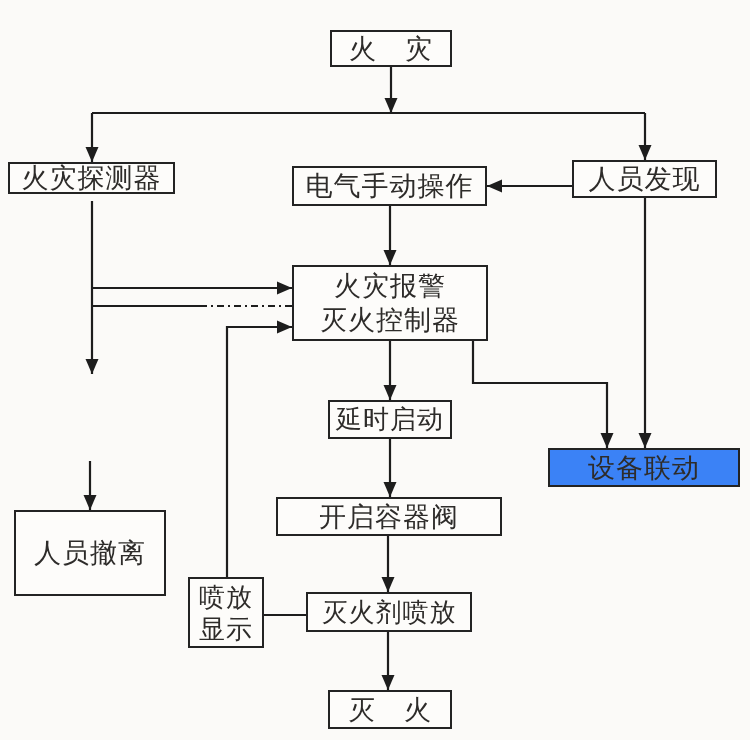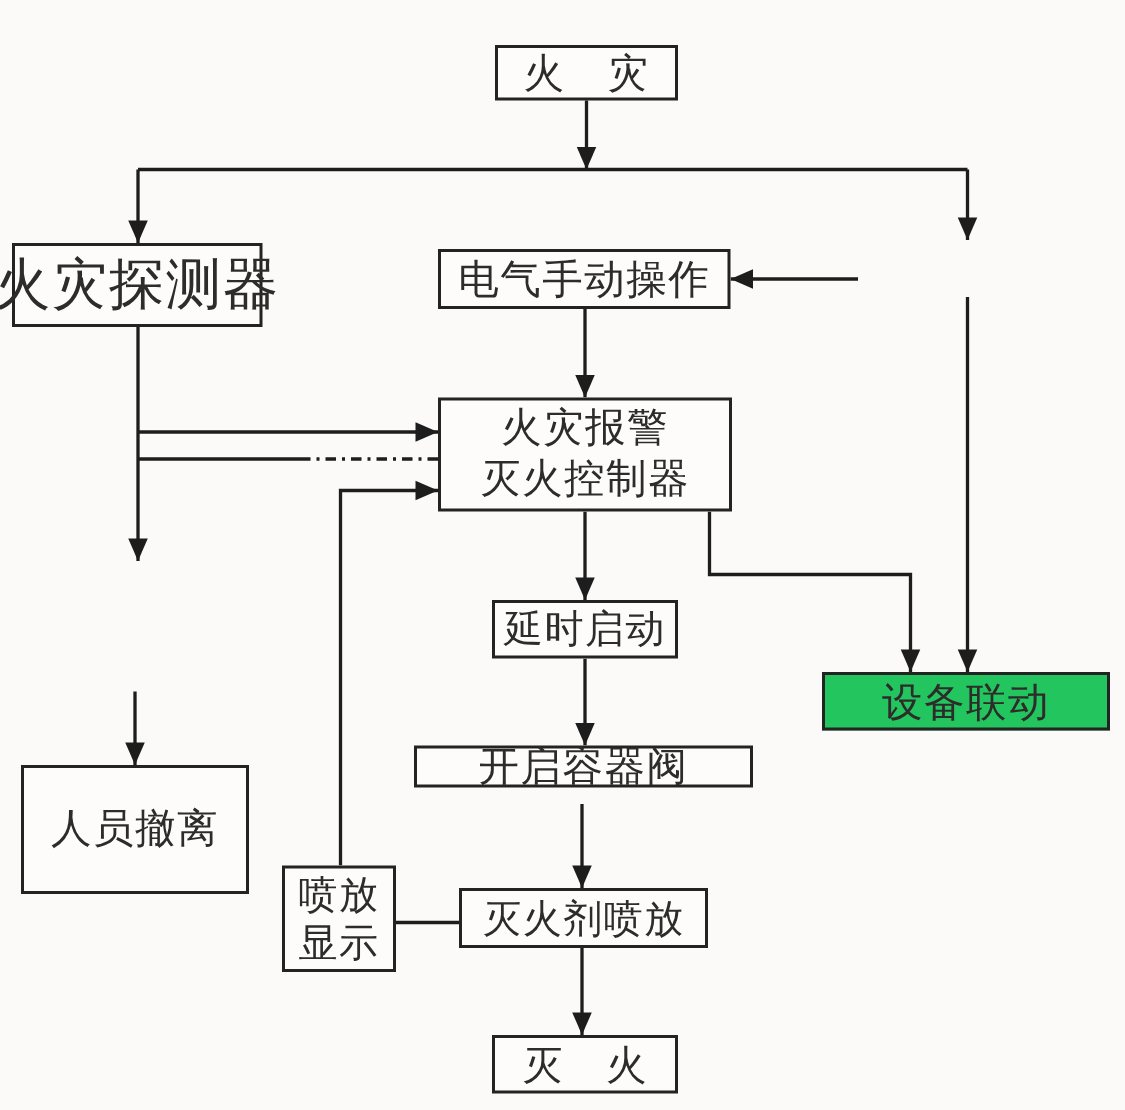--- a/index.html
+++ b/index.html
@@ -22,29 +22,29 @@
     align-items:center;
     justify-content:center;
     color:#2e2c2a;
     text-align:center;
     box-sizing:border-box;
     letter-spacing:1px;
   }
   .node span{display:block;white-space:nowrap;}
   
   .n-fire       {left:330px;top:30px; width:122px;height:37px;font-size:27px;}
-  .n-detector   {left:8px;  top:162px;width:167px;height:56px;font-size:37px;}
+  .n-detector   {left:8px;  top:162px;width:167px;height:32px;font-size:27px;}
   .n-manual     {left:292px;top:166px;width:195px;height:40px;font-size:27px;}
   .n-person     {left:572px;top:160px;width:145px;height:38px;font-size:27px;}
   .n-controller {left:292px;top:265px;width:196px;height:76px;font-size:27px;line-height:34px;}
   .n-delay      {left:328px;top:400px;width:124px;height:39px;font-size:26px;}
   .n-linkage    {left:548px;top:448px;width:192px;height:39px;font-size:27px;}
   .n-alarm      {left:14px; top:374px;width:152px;height:87px;font-size:27px;line-height:38px;}
   .n-evacuate   {left:14px; top:510px;width:152px;height:86px;font-size:27px;line-height:38px;}
-  .n-valve      {left:276px;top:497px;width:226px;height:28px;font-size:27px;}
+  .n-valve      {left:276px;top:497px;width:226px;height:39px;font-size:27px;}
   .n-spraydisp  {left:188px;top:577px;width:76px; height:71px;font-size:26px;line-height:32px;}
   .n-agent      {left:306px;top:592px;width:166px;height:40px;font-size:26px;}
   .n-extinguish {left:328px;top:690px;width:124px;height:39px;font-size:27px;}
 </style>
 </head>
 <body>
 
 <div class="canvas" style="background: rgb(251, 250, 248);">
   <svg id="edge-svg">
       <polyline points="391,66 391,113" fill="none" stroke="#1d1d1d" stroke-width="2.2"></polyline>
@@ -88,31 +88,34 @@
   </div>
 
   <div class="node n-detector" style="background: rgb(253, 252, 250); border-color: rgb(35, 35, 35); color: rgb(46, 44, 42);">
     <span>火灾探测器</span>
   </div>
 
   <div class="node n-manual" style="background: rgb(253, 252, 250); border-color: rgb(35, 35, 35); color: rgb(46, 44, 42);">
     <span>电气手动操作</span>
   </div>
 
+  <div class="node n-person" style="background: rgb(253, 252, 250); border-color: rgb(35, 35, 35); color: rgb(46, 44, 42);">
+    <span>人员发现</span>
+  </div>
 
   <div class="node n-controller" style="background: rgb(253, 252, 250); border-color: rgb(35, 35, 35); color: rgb(46, 44, 42); justify-content: center;">
     <span>火灾报警</span>
     <span>灭火控制器</span>
   </div>
 
   <div class="node n-delay" style="background: rgb(253, 252, 250); border-color: rgb(35, 35, 35); color: rgb(46, 44, 42); justify-content: flex-end;">
     <span>延时启动</span>
   </div>
 
-  <div class="node n-linkage" style="background: #22c55e; border-color: rgb(35, 35, 35); color: rgb(46, 44, 42);">
+  <div class="node n-linkage" style="background: #3b82f6; border-color: rgb(35, 35, 35); color: rgb(46, 44, 42);">
     <span>设备联动</span>
   </div>
 
 
   <div class="node n-evacuate" style="background: rgb(253, 252, 250); border-color: rgb(35, 35, 35); color: rgb(46, 44, 42);">
     <span>人员撤离</span>
   </div>
 
   <div class="node n-valve" style="background: rgb(253, 252, 250); border-color: rgb(35, 35, 35); color: rgb(46, 44, 42);">
     <span>开启容器阀</span>

